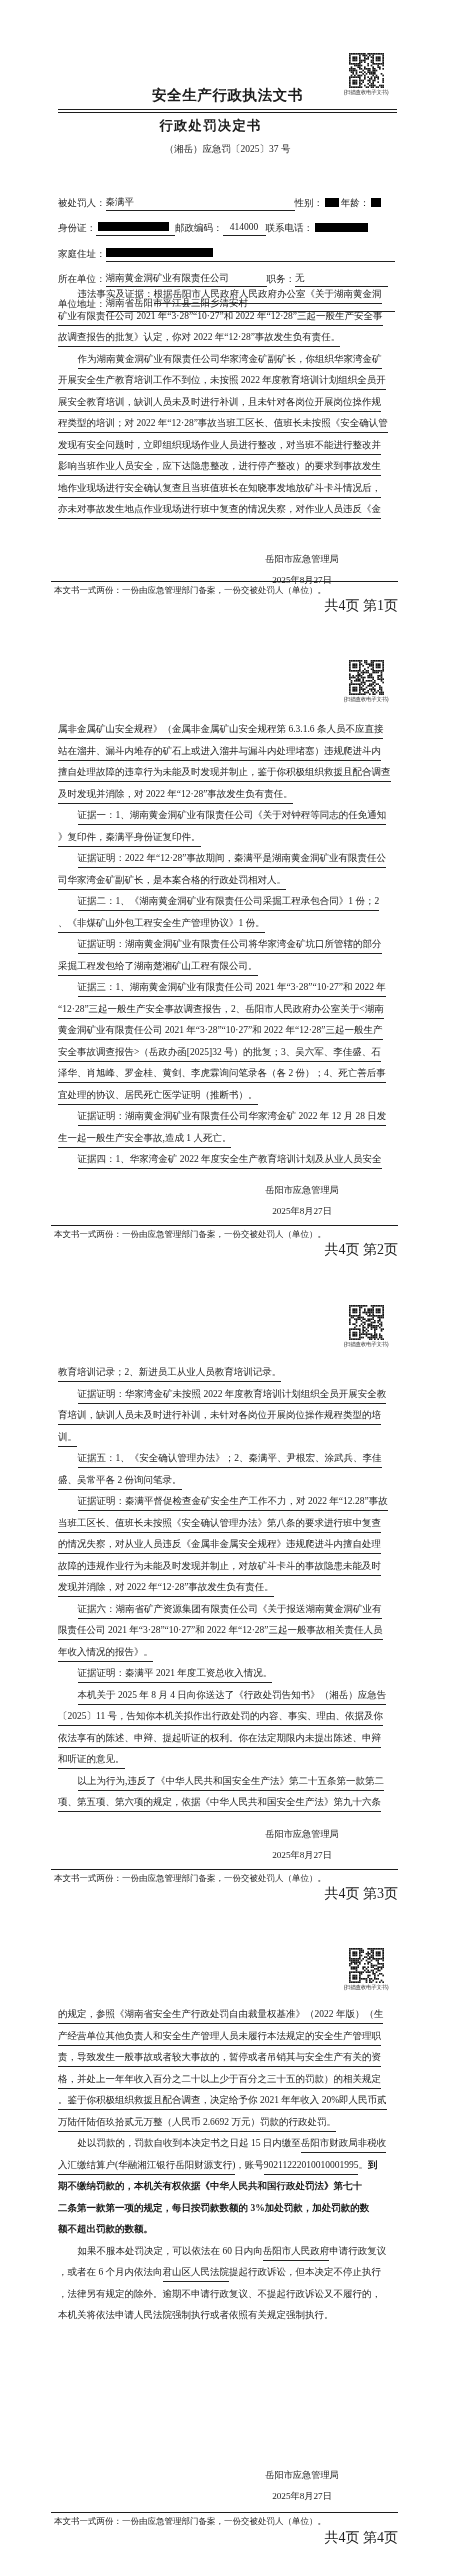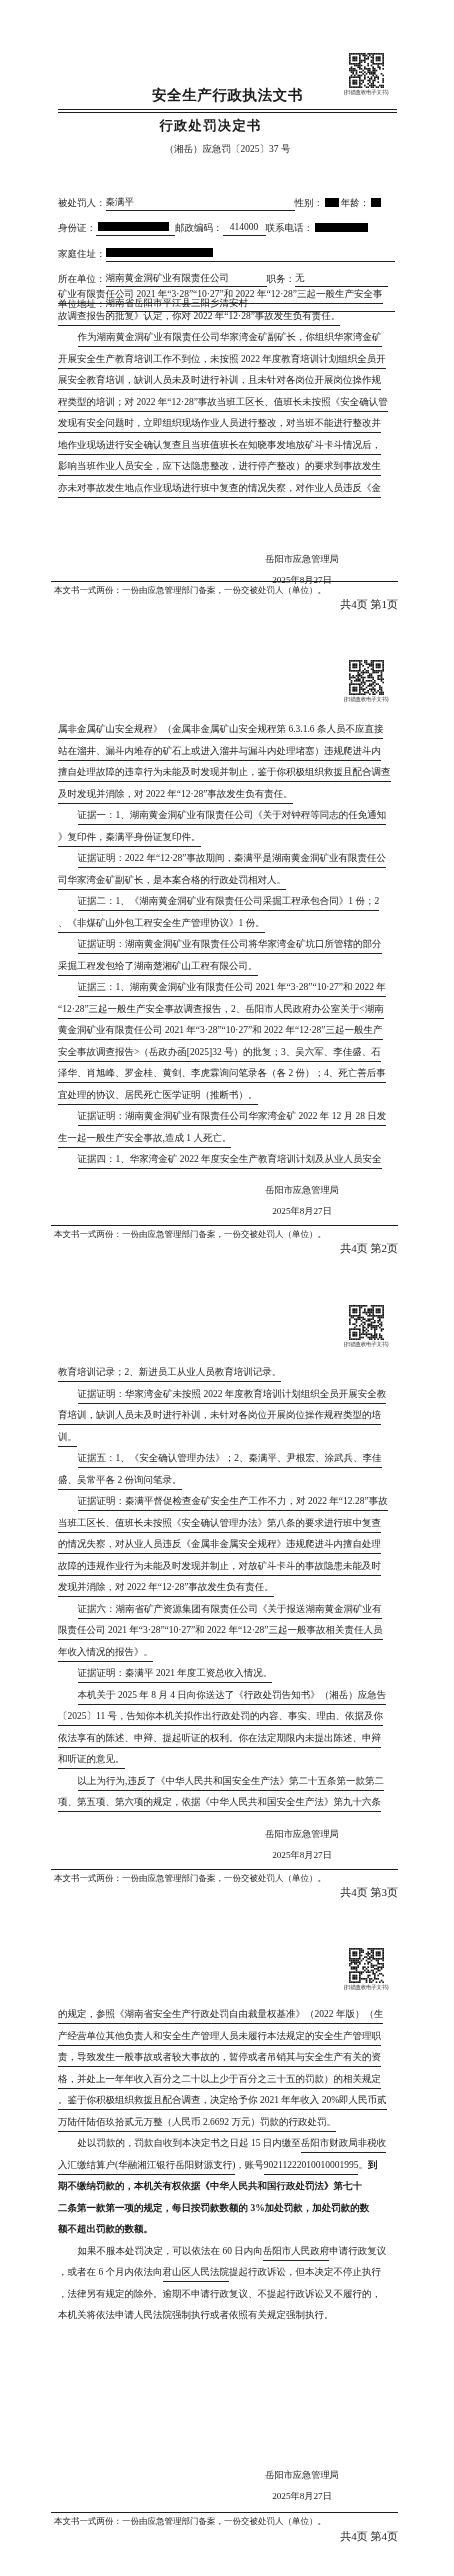--- a/index.html
+++ b/index.html
@@ -20,21 +20,21 @@
   .bodyblock{position:absolute;left:58px;width:338px;}
   .bl{height:21.5px;line-height:18.3px;font-size:9.5px;white-space:nowrap;overflow:visible;}
   .bl.ind{padding-left:19.6px;}
   .bl span{display:inline-block;height:18.3px;line-height:18.3px;}
   .useg{border-bottom:0.6px solid #222;}
   .bseg{font-weight:bold;}
   .sign{position:absolute;left:245px;width:114px;text-align:center;font-size:9.2px;}
   .sign .ag{margin-bottom:0;}
   .frule{position:absolute;left:51px;width:347px;border-top:1.6px solid #1c1c1c;}
   .fnote{position:absolute;left:54px;width:344px;font-size:8.5px;}
-  .fpage{position:absolute;left:58px;width:340px;text-align:right;font-size:11px;}
+  .fpage{position:absolute;left:58px;width:340px;text-align:right;font-size:14px;}
 </style>
 </head>
 <body>
 
 <div class="canvas">
 
   <section class="page" style="top:0;">
     <div class="qr" style="top:53px;">
       <svg width="35" height="35" viewBox="0 0 56 56" fill="#1a1a1a">
           <rect x="0.00" y="0.00" width="2.67" height="2.67"></rect>
@@ -293,29 +293,30 @@
       <span class="flabel">家庭住址：</span><span class="fu" style="width:289px;"><span class="redact" style="width:107px;margin-left:0;"></span></span>
     </div>
     <div class="frow" style="top:240px;">
       <span class="flabel">所在单位：</span><span class="fu" style="width:161px;">湖南黄金洞矿业有限责任公司</span><span class="flabel">职务：</span><span class="fu" style="width:93px;">无</span>
     </div>
     <div class="frow" style="top:265px;">
       <span class="flabel">单位地址：</span><span class="fu" style="width:289px;">湖南省岳阳市平江县三阳乡清安村</span>
     </div>
 
     <div class="bodyblock" style="top:285px;">
+        <div class="bl ind"><span class="">违法事实及证据：</span><span class="useg">根据岳阳市人民政府人民政府办公室《关于湖南黄金洞</span></div>
         <div class="bl"><span class="useg">矿业有限责任公司 2021 年“3·28”“10·27”和 2022 年“12·28”三起一般生产安全事</span></div>
         <div class="bl"><span class="useg">故调查报告的批复》认定，你对 2022 年“12·28”事故发生负有责任。</span></div>
         <div class="bl ind"><span class="useg">作为湖南黄金洞矿业有限责任公司华家湾金矿副矿长，你组织华家湾金矿</span></div>
         <div class="bl"><span class="useg">开展安全生产教育培训工作不到位，未按照 2022 年度教育培训计划组织全员开</span></div>
         <div class="bl"><span class="useg">展安全教育培训，缺训人员未及时进行补训，且未针对各岗位开展岗位操作规</span></div>
         <div class="bl"><span class="useg">程类型的培训；对 2022 年“12·28”事故当班工区长、值班长未按照《安全确认管</span></div>
         <div class="bl"><span class="useg">发现有安全问题时，立即组织现场作业人员进行整改，对当班不能进行整改并</span></div>
+        <div class="bl"><span class="useg">影响当班作业人员安全，应下达隐患整改，进行停产整改）的要求到事故发生</span></div>
         <div class="bl"><span class="useg">地作业现场进行安全确认复查且当班值班长在知晓事发地放矿斗卡斗情况后，</span></div>
-        <div class="bl"><span class="useg">影响当班作业人员安全，应下达隐患整改，进行停产整改）的要求到事故发生</span></div>
         <div class="bl"><span class="useg">亦未对事故发生地点作业现场进行班中复查的情况失察，对作业人员违反《金</span></div>
       </div>
 
     <div class="sign" style="top:553px;">
       <div class="ag">岳阳市应急管理局</div>
       <div class="dt" style="margin-top:8.2px;">2025年8月27日</div>
     </div>
     <div class="frule" style="top:581px;"></div>
     <div class="fnote" style="top:585px;">本文书一式两份：一份由应急管理部门备案，一份交被处罚人（单位）。</div>
     <div class="fpage" style="top:597px;">共4页  第1页</div>

